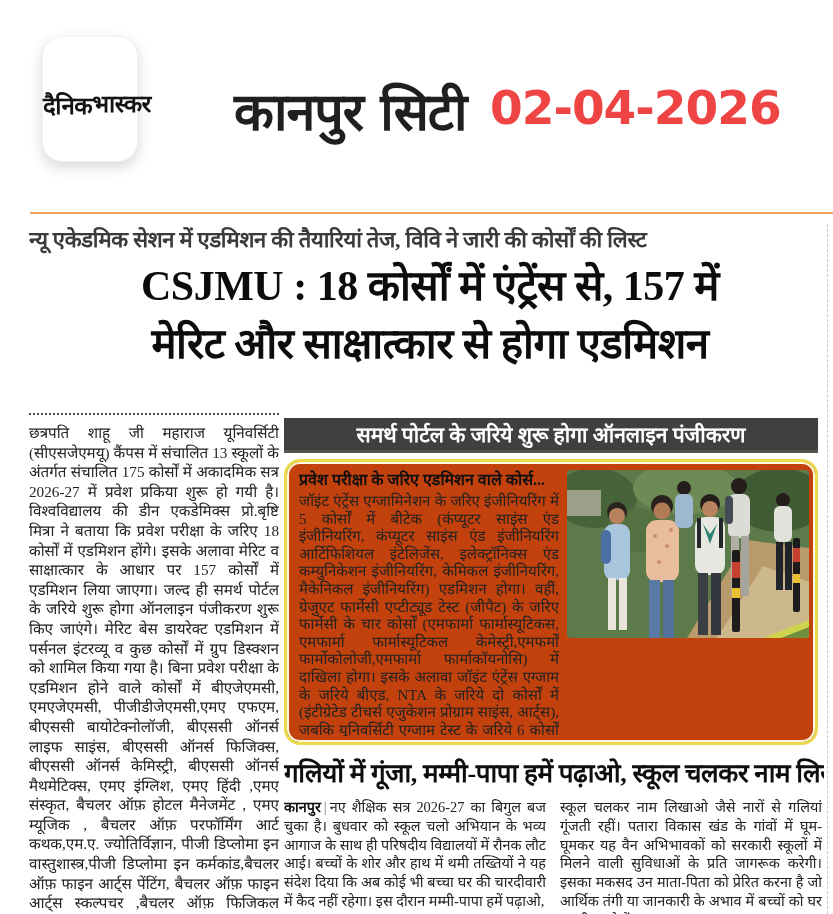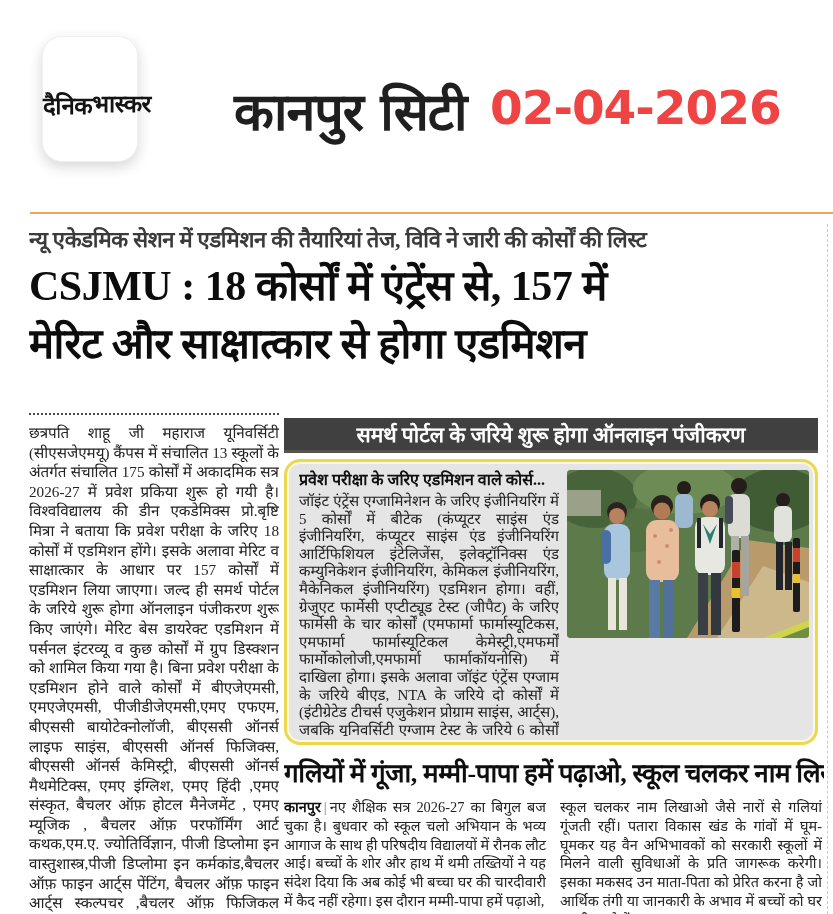--- a/index.html
+++ b/index.html
@@ -44,21 +44,21 @@
   }
   
   .kicker {
     position:absolute; left:29px; top:226px; width:792px;
     font-weight:700; font-size:22px; line-height:28px; color:#3b3b3b;
     letter-spacing:-0.3px; white-space:nowrap; overflow:hidden;
   }
   .headline {
     position:absolute; left:29px; top:258px; width:802px;
     font-weight:700; font-size:42px; line-height:1.38; color:#0c0c0c;
-    letter-spacing:-0.5px; white-space:nowrap; overflow:hidden;
+    letter-spacing:-0.5px; white-space:nowrap; overflow:hidden;text-align:center;
   }
   
   .col-left {
     position:absolute; left:29px; top:408px; width:250px; height:506px;
     overflow:hidden;
   }
   .byline { text-align:center; font-size:15px; }
   .byline .b-name { font-weight:700; color:#111; }
   .byline .b-sep { color:#888; padding:0 1px; }
   .byline .b-city { color:#6e6e6e; font-weight:700; }
@@ -69,21 +69,21 @@
   }
   
   .banner {
     position:absolute; left:284px; top:418px; width:534px; height:35px;
     background:#404040; color:#ffffff; font-weight:700; font-size:21px;
     line-height:35px; text-align:center; white-space:nowrap; overflow:hidden;
     border-bottom:3px solid #55554e;
   }
   .infobox {
     position:absolute; left:284px; top:459px; width:534px; height:286px;
-    background:#e5e5e5; border:3px solid #ecd84e; border-radius:16px;
+    background:#c2410c; border:3px solid #ecd84e; border-radius:16px;
     box-shadow:0 0 0 2px #fdf8e0 inset;
   }
   .ib-left {
     position:absolute; left:12px; top:8px; width:260px; height:266px;
     overflow:hidden;
   }
   .ib-head { font-weight:700; font-size:16px; line-height:20px; color:#101010; margin-bottom:3px; }
   .ib-body { font-size:15px; line-height:17.6px; text-align:justify; color:#222; }
   .ib-photo {
     position:absolute; left:280px; top:8px; width:242px; height:168px;

